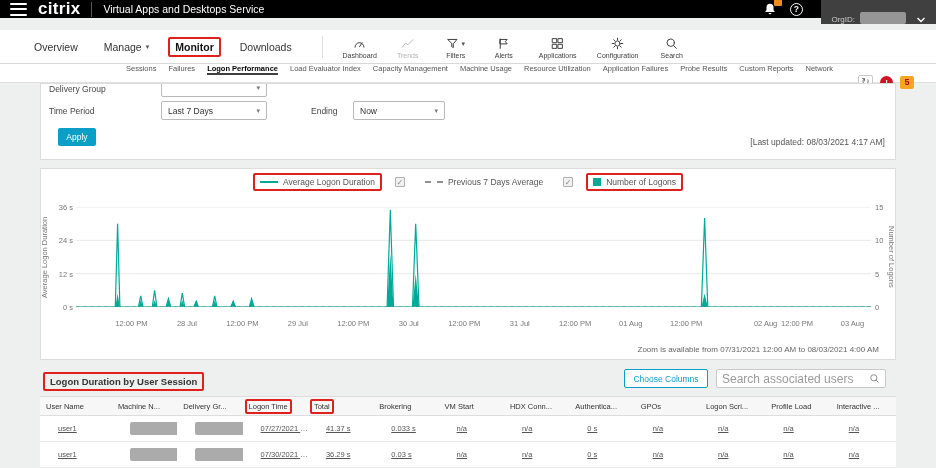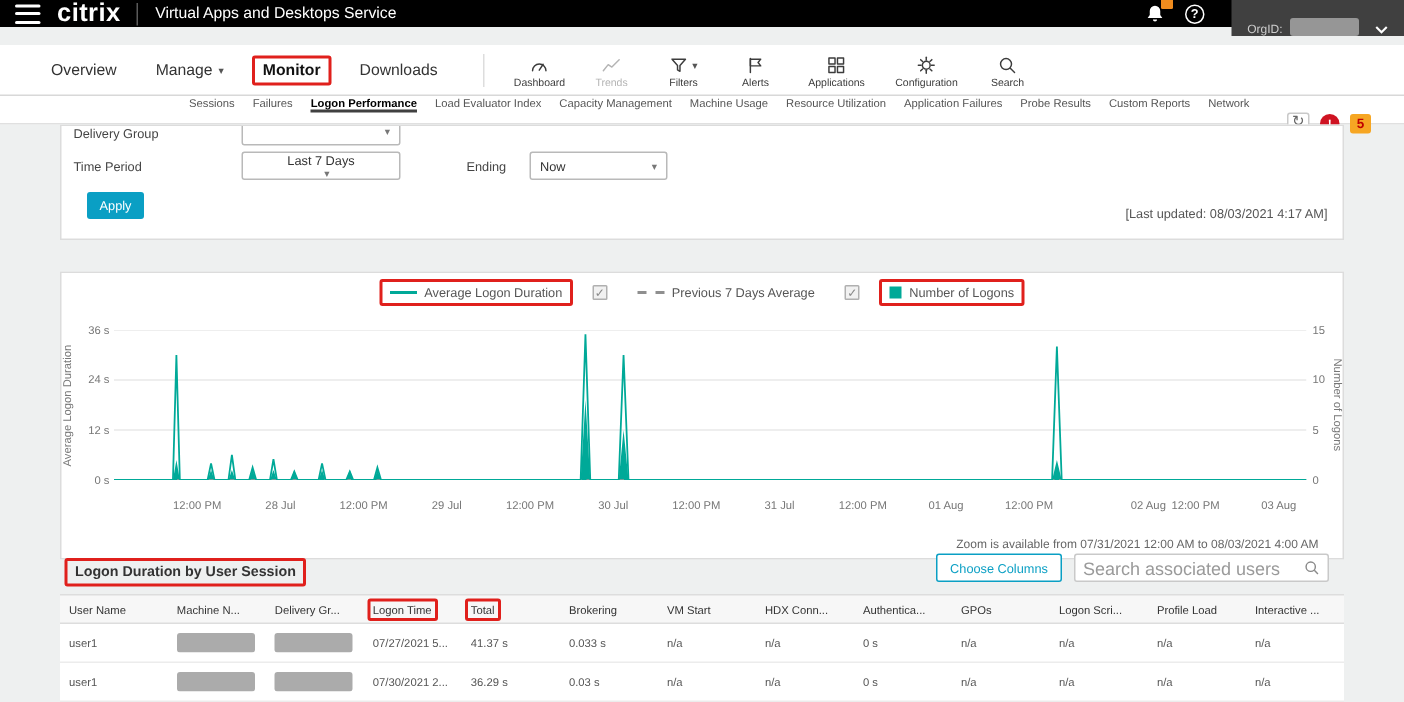--- a/index.html
+++ b/index.html
@@ -42,30 +42,30 @@
   .subnav-tab{font-size:7.5px;color:#555;cursor:pointer;height:100%;display:flex;align-items:center;border-bottom:2px solid transparent;white-space:nowrap;}
   .subnav-tab.active{color:#000;border-bottom-color:#404040;font-weight:bold;}
   .subnav-right{margin-left:auto;display:flex;align-items:center;gap:7px;}
   .refresh-btn{width:15px;height:15px;border:1px solid #c9c9c9;border-radius:2px;background:#fff;color:#666;font-size:10px;line-height:12px;text-align:center;cursor:pointer;}
   .err-badge{min-width:13px;height:13px;background:#cf1322;border-radius:50%;color:#fff;font-size:8px;font-weight:bold;line-height:13px;text-align:center;cursor:pointer;}
   .warn-badge{min-width:14px;height:13px;background:#f6a623;border-radius:2px;color:#c00000;font-size:9px;font-weight:bold;line-height:13px;text-align:center;cursor:pointer;padding:0 2px;}
 
   
   .card{position:absolute;left:40px;width:856px;background:#fff;border:1px solid #dcdcdc;}
   #filter-card{top:83px;height:77px;overflow:hidden;}
-  #chart-card{top:168px;height:192px;overflow:hidden;margin-top:13px;}
+  #chart-card{top:168px;height:192px;overflow:hidden;}
 
   
   .f-label{position:absolute;font-size:8.5px;color:#444;white-space:nowrap;}
   .select{position:absolute;height:19px;border:1px solid #b9b9b9;border-radius:2px;background:#fff;display:flex;align-items:center;justify-content:space-between;padding:0 6px;font-size:8.5px;color:#333;cursor:pointer;}
   .sel-caret{font-size:7px;color:#777;margin-left:8px;}
   #dg-label{left:8px;top:0;}
   #dg-select{left:120px;top:-6px;width:106px;}
   #tp-label{left:8px;top:22px;}
-  #tp-select{left:120px;top:17px;width:106px;flex-direction:column;}
+  #tp-select{left:120px;top:17px;width:106px;}
   #end-label{left:270px;top:22px;}
   #end-select{left:312px;top:17px;width:92px;}
   #apply-btn{position:absolute;left:17px;top:44px;width:38px;height:18px;background:#0a9fc4;color:#fff;border:none;border-radius:2px;font-size:8.5px;cursor:pointer;}
   #last-updated{position:absolute;right:10px;bottom:12px;font-size:8.5px;color:#555;}
 
   
   #legend{position:absolute;top:8px;left:0;width:100%;display:flex;justify-content:center;align-items:center;gap:20px;}
   .legend-item{display:flex;align-items:center;gap:5px;font-size:8.5px;color:#555;white-space:nowrap;}
   .swatch-line{width:18px;height:2px;background:#00a998;}
   .swatch-dashed{width:18px;height:0;border-top:2px dashed #8f8f8f;}
@@ -88,21 +88,21 @@
   #table-controls{position:absolute;left:40px;top:366px;width:856px;height:28px;}
   #table-title{position:absolute;left:10px;top:10px;font-size:9.5px;font-weight:bold;color:#333;white-space:nowrap;}
   #choose-columns{position:absolute;left:584px;top:3px;width:84px;height:19px;border:1px solid #0a9fc4;color:#0a9fc4;background:#fff;border-radius:2px;font-size:8.5px;cursor:pointer;}
   #search-box{position:absolute;left:676px;top:3px;width:170px;height:19px;border:1px solid #c9c9c9;border-radius:2px;background:#fff;display:flex;align-items:center;padding:0 5px;}
   #search-input{flex:1;border:none;outline:none;font-size:12px;color:#333;min-width:0;background:transparent;}
   #search-input::placeholder{color:#9a9a9a;}
   #table-header{position:absolute;left:40px;top:396px;width:856px;height:20px;background:#f7f7f7;border-top:1px solid #ddd;border-bottom:1px solid #ddd;display:grid;grid-template-columns:1.1fr repeat(12,1fr);align-items:center;}
   .th{font-size:7.5px;color:#333;padding-left:6px;white-space:nowrap;}
   #table-body{position:absolute;left:40px;top:416px;width:856px;background:#fff;}
   .trow{display:grid;grid-template-columns:1.1fr repeat(12,1fr);height:26px;align-items:center;background:#fff;border-bottom:1px solid #ececec;cursor:pointer;}
-  .td{font-size:7.5px;color:#555;padding-left:6px;white-space:nowrap;overflow:hidden;text-overflow:ellipsis;}
+  .td{font-size:7.5px;color:#555;padding-left:18px;white-space:nowrap;overflow:hidden;text-overflow:ellipsis;text-decoration:underline;}
   .redacted-blob{display:inline-block;width:52px;height:13px;background:#ababab;border-radius:2px;vertical-align:middle;}
 
   
   .red-annotation{position:relative;}
   .red-annotation::after{content:"";position:absolute;left:-7px;right:-7px;top:-4px;bottom:-4px;border:2px solid #e0201c;border-radius:2px;pointer-events:none;}
   .red-annotation.snug::after{left:-4px;right:-4px;top:-3px;bottom:-3px;}
 </style>
 </head>
 <body>
 

